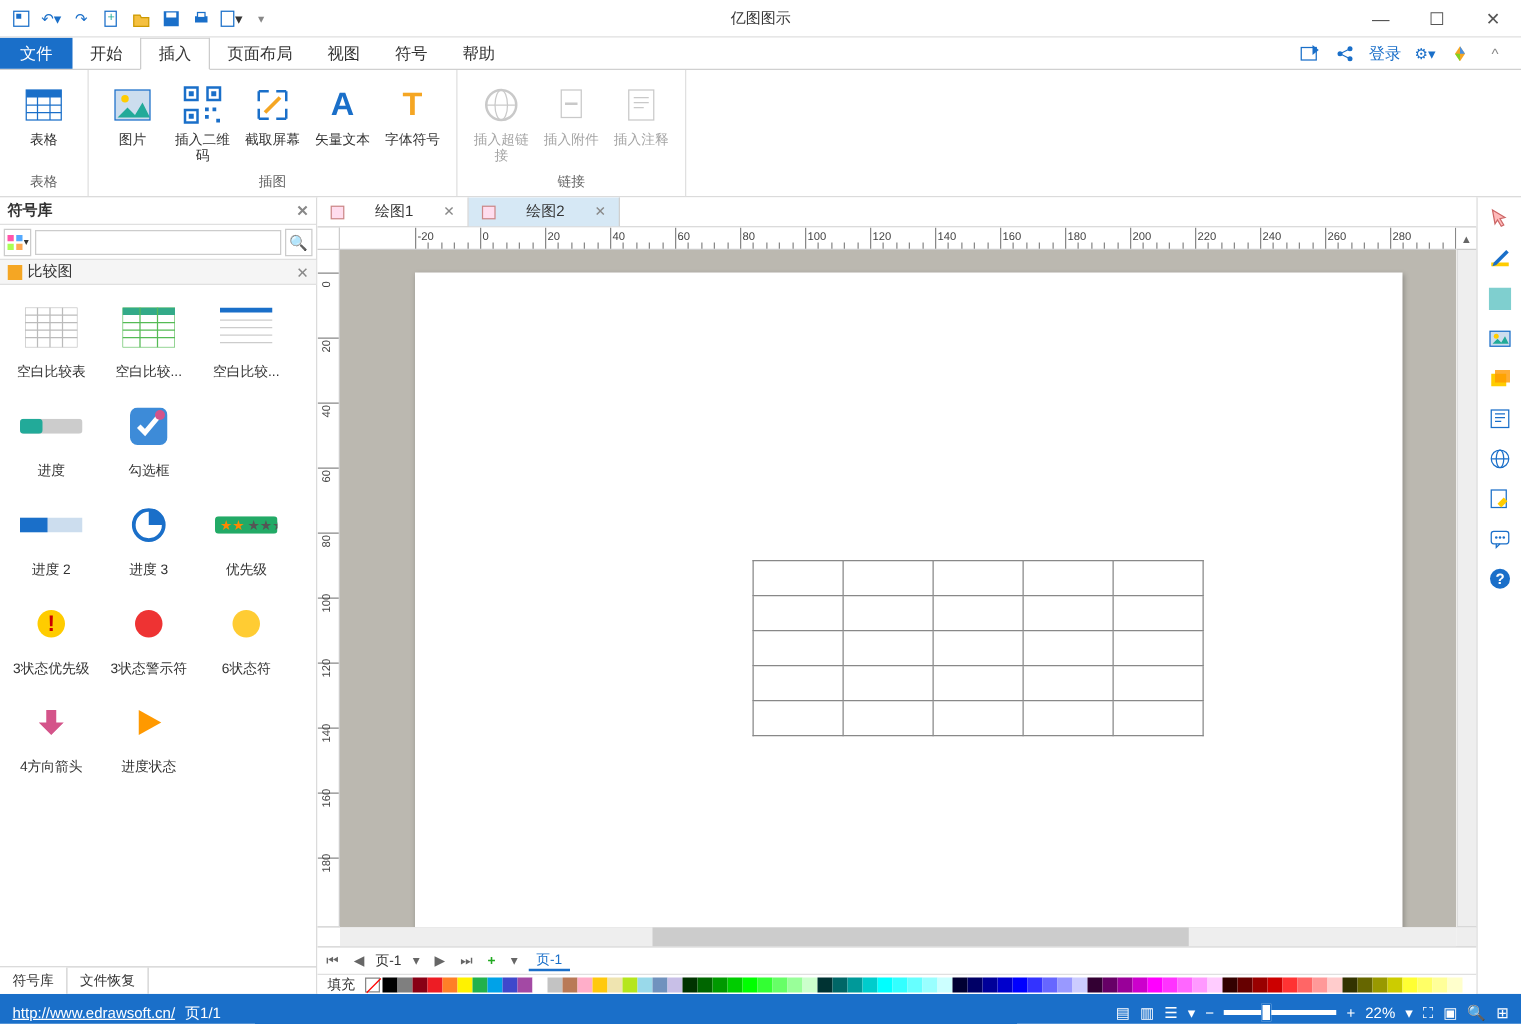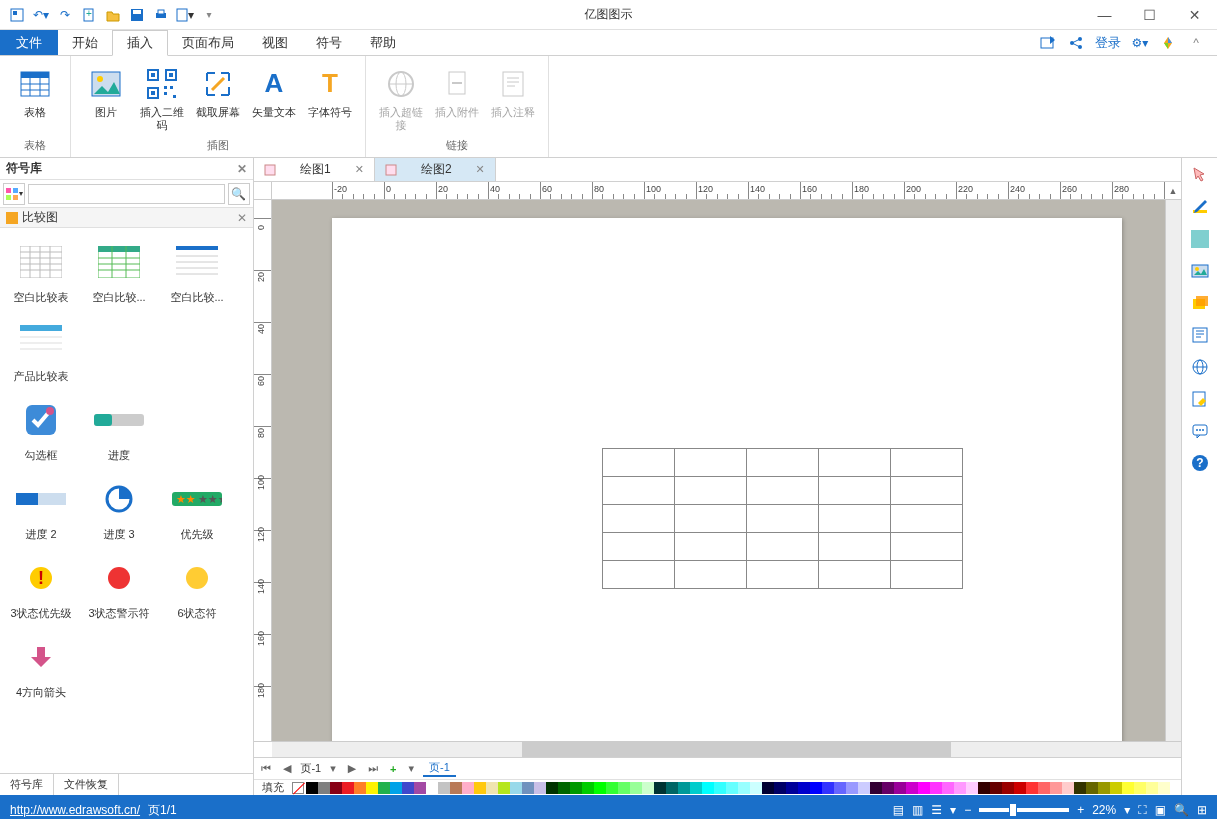--- a/index.html
+++ b/index.html
@@ -356,52 +356,41 @@
                 <line x1="0" y1="10" x2="42" y2="10" stroke="#ccc"></line>
                 <line x1="0" y1="16" x2="42" y2="16" stroke="#ccc"></line>
                 <line x1="0" y1="22" x2="42" y2="22" stroke="#ccc"></line>
                 <line x1="0" y1="28" x2="42" y2="28" stroke="#ccc"></line>
               </svg>
             </div>
             <div class="shape-label">空白比较...</div>
           </div>
         </div>
         <div class="shapes-row">
-          <div class="shape-cell">
-            <div class="shape-preview">
-              <svg class="mini-table">
-                <rect width="42" height="6" fill="#4ad"></rect>
-                <line x1="0" y1="12" x2="42" y2="12" stroke="#ddd"></line>
-                <line x1="0" y1="18" x2="42" y2="18" stroke="#ddd"></line>
-                <line x1="0" y1="24" x2="42" y2="24" stroke="#ddd"></line>
-              </svg>
-            </div>
-            <div class="shape-label">产品比较表</div>
-          </div>
         </div>
         <div class="shapes-row">
+          <div class="shape-cell">
+            <div class="shape-preview">
+              <svg width="50" height="12">
+                <rect width="50" height="12" rx="3" fill="#ccc"></rect>
+                <rect width="18" height="12" rx="3" fill="#2a9"></rect>
+              </svg>
+            </div>
+            <div class="shape-label">进度</div>
+          </div>
           <div class="shape-cell">
             <div class="shape-preview">
               <svg width="30" height="30">
                 <rect width="30" height="30" rx="6" fill="#3d8bd8"></rect>
                 <path d="M7 15 l5 5 11 -13" stroke="#fff" stroke-width="4" fill="none"></path>
                 <circle cx="24" cy="6" r="4" fill="#d4548a"></circle>
               </svg>
             </div>
             <div class="shape-label">勾选框</div>
           </div>
-          <div class="shape-cell">
-            <div class="shape-preview">
-              <svg width="50" height="12">
-                <rect width="50" height="12" rx="3" fill="#ccc"></rect>
-                <rect width="18" height="12" rx="3" fill="#2a9"></rect>
-              </svg>
-            </div>
-            <div class="shape-label">进度</div>
-          </div>
         </div>
         <div class="shapes-row">
           <div class="shape-cell">
             <div class="shape-preview">
               <svg width="50" height="12">
                 <rect width="50" height="12" fill="#cde"></rect>
                 <rect width="22" height="12" fill="#1a6fc9"></rect>
               </svg>
             </div>
             <div class="shape-label">进度 2</div>
@@ -454,20 +443,28 @@
           </div>
         </div>
         <div class="shapes-row">
           <div class="shape-cell">
             <div class="shape-preview">
               <svg width="24" height="24">
                 <path d="M8 2 h8 v10 h6 l-10 10 -10 -10 h6 z" fill="#d4548a"></path>
               </svg>
             </div>
             <div class="shape-label">4方向箭头</div>
+          </div>
+          <div class="shape-cell">
+            <div class="shape-preview">
+              <svg width="24" height="24">
+                <path d="M4 2 l18 10 -18 10 z" fill="#f90"></path>
+              </svg>
+            </div>
+            <div class="shape-label">进度状态</div>
           </div>
         </div>
       </div>
     <div class="panel-tabs" id="panel-tabs">
         <div class="panel-tab active">符号库</div>
         <div class="panel-tab">文件恢复</div>
       </div>
   </div>
 
   <div class="canvas-area">

